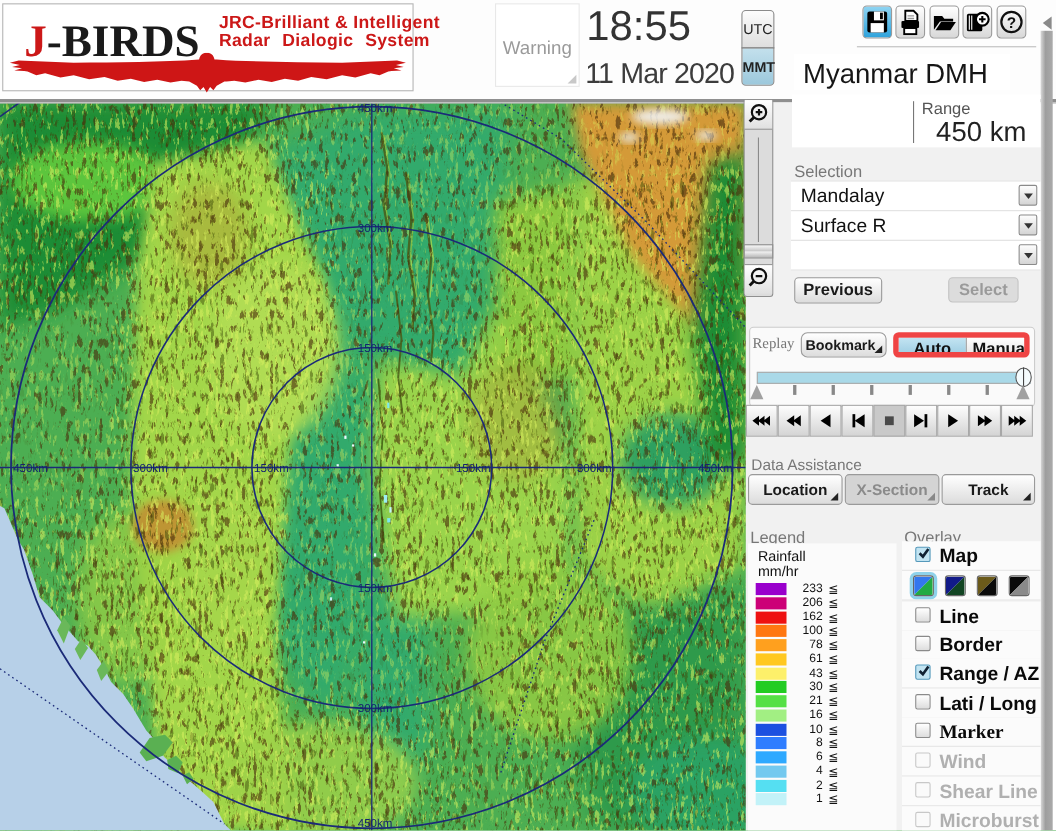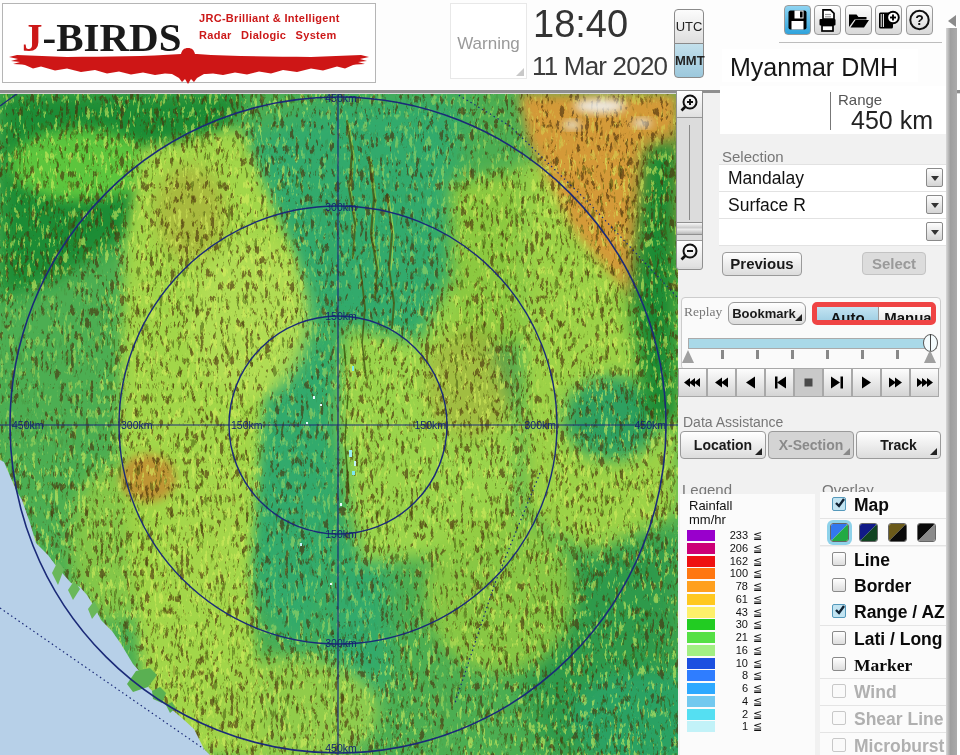--- a/index.html
+++ b/index.html
@@ -5,21 +5,21 @@
 html,body{margin:0;padding:0;}
 body{width:960px;height:755px;position:relative;overflow:hidden;background:#fff;
   font-family:"Liberation Sans",sans-serif;}
 .abs{position:absolute;}
 
 #hdr{left:0;top:0;width:960px;height:90px;background:#fdfdfd;}
 #hdrline{left:0;top:90px;width:960px;height:3px;background:#8f8f8f;border-bottom:1px solid #d8d8d8;}
 #logo{left:2px;top:3px;width:372px;height:78px;background:#fff;border:1px solid #b5b5b5;}
 #jbirds{left:19px;top:9px;font-family:"Liberation Serif",serif;font-weight:bold;font-size:41px;color:#1a1a1a;}
 #jbirds span{color:#cc1818;}
-.jrc{color:#cc1818;font-weight:bold;font-size:11px;white-space:nowrap;letter-spacing:0.3px;}
+.jrc{color:#cc1818;font-weight:bold;font-size:16px;white-space:nowrap;letter-spacing:0.3px;}
 #warn{left:450px;top:3px;width:75px;height:74px;background:#fff;border:1px solid #e8e8e8;}
 #warn .t{position:absolute;left:0;top:30px;width:100%;text-align:center;color:#9a9a9a;font-size:17px;}
 #time{left:533px;top:3px;font-size:38px;color:#333;}
 #date{left:532px;top:51px;font-size:26px;color:#3c3c3c;letter-spacing:-0.8px;}
 .tz{left:674px;width:30px;height:35px;border:1px solid #8a8a8a;box-sizing:border-box;
    text-align:center;font-size:13px;line-height:33px;color:#222;}
 #utc{top:9px;background:linear-gradient(#fcfcfc,#dedede);border-radius:4px 4px 0 0;}
 #mmt{top:43px;background:linear-gradient(#c3e0ec,#9cc8dc);border-radius:0 0 4px 4px;font-weight:bold;}
 .tb{top:5px;width:27px;height:30px;border:1px solid #9a9a9a;border-radius:4px;box-sizing:border-box;
     background:linear-gradient(#ffffff,#d8d8d8);}
@@ -246,21 +246,21 @@
   <div class="abs jrc" style="left:196px;top:8px;">JRC-Brilliant &amp; Intelligent</div>
   <div class="abs jrc" style="left:196px;top:25px;word-spacing:6px;">Radar Dialogic System</div>
   <svg class="abs" style="left:4px;top:44px;" width="364" height="38" viewBox="0 0 364 38">
     <path id="eagle" fill="#ce1616" d="M174,6 C140,8.5 100,8.5 60,9 L10,7 L2,9 L11,11 L4,13 L13,14 L6,16 L15,16.5 L18,17 L26,20.5 L34,18.5 L48,22.5 L60,20.5 L74,24 L88,22 L100,25.5 L112,23.5 L124,26.5 L136,24.5 L148,27 L158,25.5 L165,26 L172,30 L175,34 L178,31 L181,36 L184,31 L187,34 L190,30 L197,26 L199,26 L206,25.5 L216,27 L228,24.5 L240,26.5 L252,23.5 L264,25.5 L276,22 L290,24 L304,20.5 L316,22.5 L330,18.5 L338,20.5 L346,17 L349,16.5 L358,16 L351,14 L360,13 L353,11 L362,9 L354,7 L304,9 C264,8.5 224,8.5 190,6 L188,6 C187,2 185,0 181,0 C177,0 175,2 174,6 Z"></path>
   </svg>
 </div>
 <div class="abs" id="warn">
     <div class="t">Warning</div>
   <div style="position:absolute;right:2px;bottom:2px;width:0;height:0;border-left:8px solid transparent;border-bottom:8px solid #c8c8c8;"></div>
 </div>
-<div class="abs" id="time">18:40</div>
+<div class="abs" id="time">18:55</div>
 <div class="abs" id="date">11 Mar 2020</div>
 <div class="abs tz" id="utc">UTC</div>
 <div class="abs tz" id="mmt">MMT</div>
 <div class="abs tb" id="tb1"><svg width="25" height="28" viewBox="0 0 25 28">
       <rect x="3.5" y="4.5" width="18" height="19" rx="2" fill="#000"></rect>
       <rect x="9.5" y="4.5" width="9" height="8" fill="#fff"></rect>
       <rect x="15" y="5.5" width="2.6" height="6" fill="#000"></rect>
       <rect x="6.5" y="15" width="12" height="8.5" fill="#fff"></rect>
     </svg></div>
 <div class="abs tb" id="tb2"><svg width="25" height="28" viewBox="0 0 25 28">

